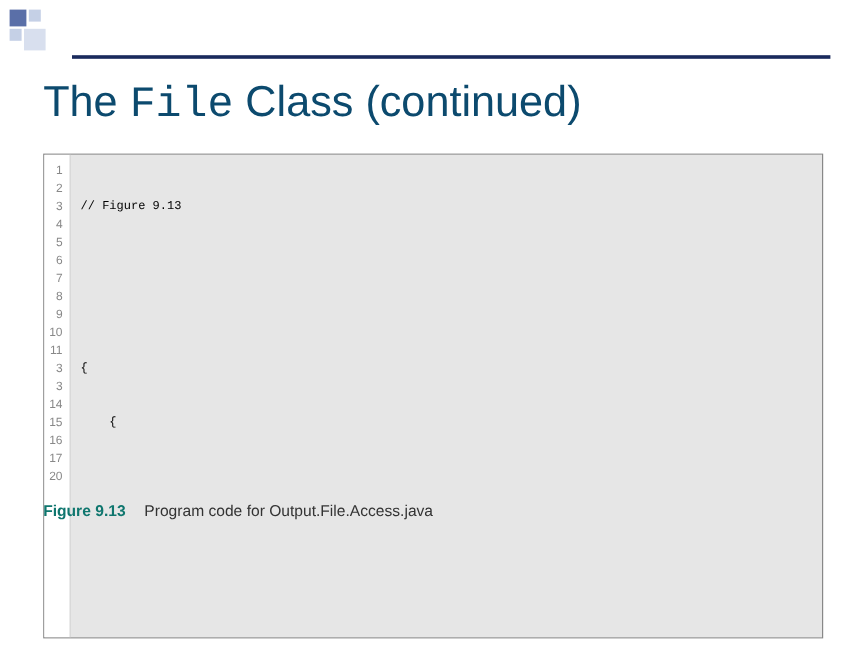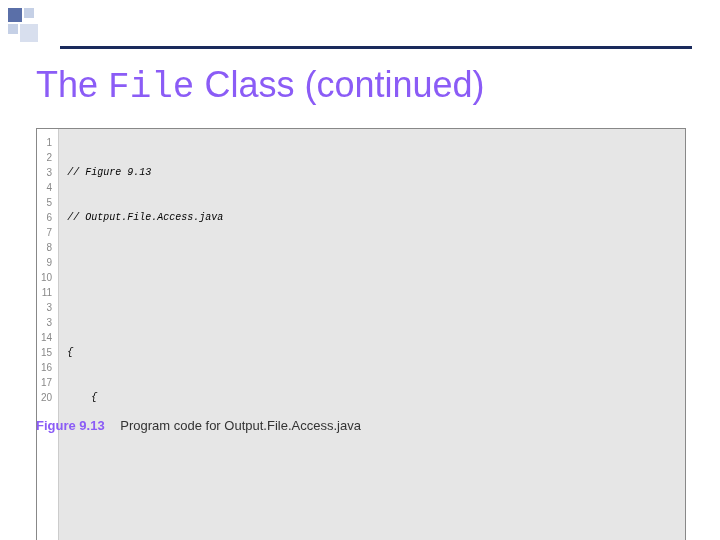--- a/index.html
+++ b/index.html
@@ -28,21 +28,21 @@
     left: 60px;
     right: 28px;
     height: 3px;
     background: #1a2a5c;
   }
   .title {
     position: absolute;
     top: 64px;
     left: 36px;
     font-size: 36px;
-    color: #8b5cf6;
+    color: #0c4a6e;
   }
   .title .mono { font-family: "Courier New", Courier, monospace; }
   .code-area {
     position: absolute;
     top: 128px;
     left: 36px;
     width: 650px;
     border: 1px solid #888;
   }
   .code-body {
@@ -62,29 +62,29 @@
   .gutter div { height: 15px; }
   .code {
     background: #e6e6e6;
     flex: 1;
     padding: 6px 8px 6px 8px;
     font-family: "Courier New", Courier, monospace;
     color: #000;
     white-space: pre;
     overflow: hidden;
   }
-  .code div { height: 15px; font-style: italic; }
+  .code div { height: 15px; }
   .caption {
     position: absolute;
     top: 418px;
     left: 36px;
     font-size: 13px;
     color: #333;
   }
-  .caption .fig-label { font-weight: bold; color: #8b5cf6; margin-right: 12px; }
+  .caption .fig-label { font-weight: bold; color: #0f766e; margin-right: 12px; }
 </style>
 </head>
 <body>
 
 <div class="corner-deco">
   <div class="sq sq1"></div>
   <div class="sq sq2"></div>
   <div class="sq sq3"></div>
   <div class="sq sq4"></div>
 </div>
@@ -112,21 +112,20 @@
       <div>3</div>
       <div>3</div>
       <div>14</div>
       <div>15</div>
       <div>16</div>
       <div>17</div>
       <div>20</div>
     </div>
     <div class="code">
       <div>// Figure 9.13</div>
-      <div>// Output.File.Access.java</div>
       <div></div>
       <div></div>
       <div>{</div>
       <div>    {</div>
       
       
       
       
       
       

